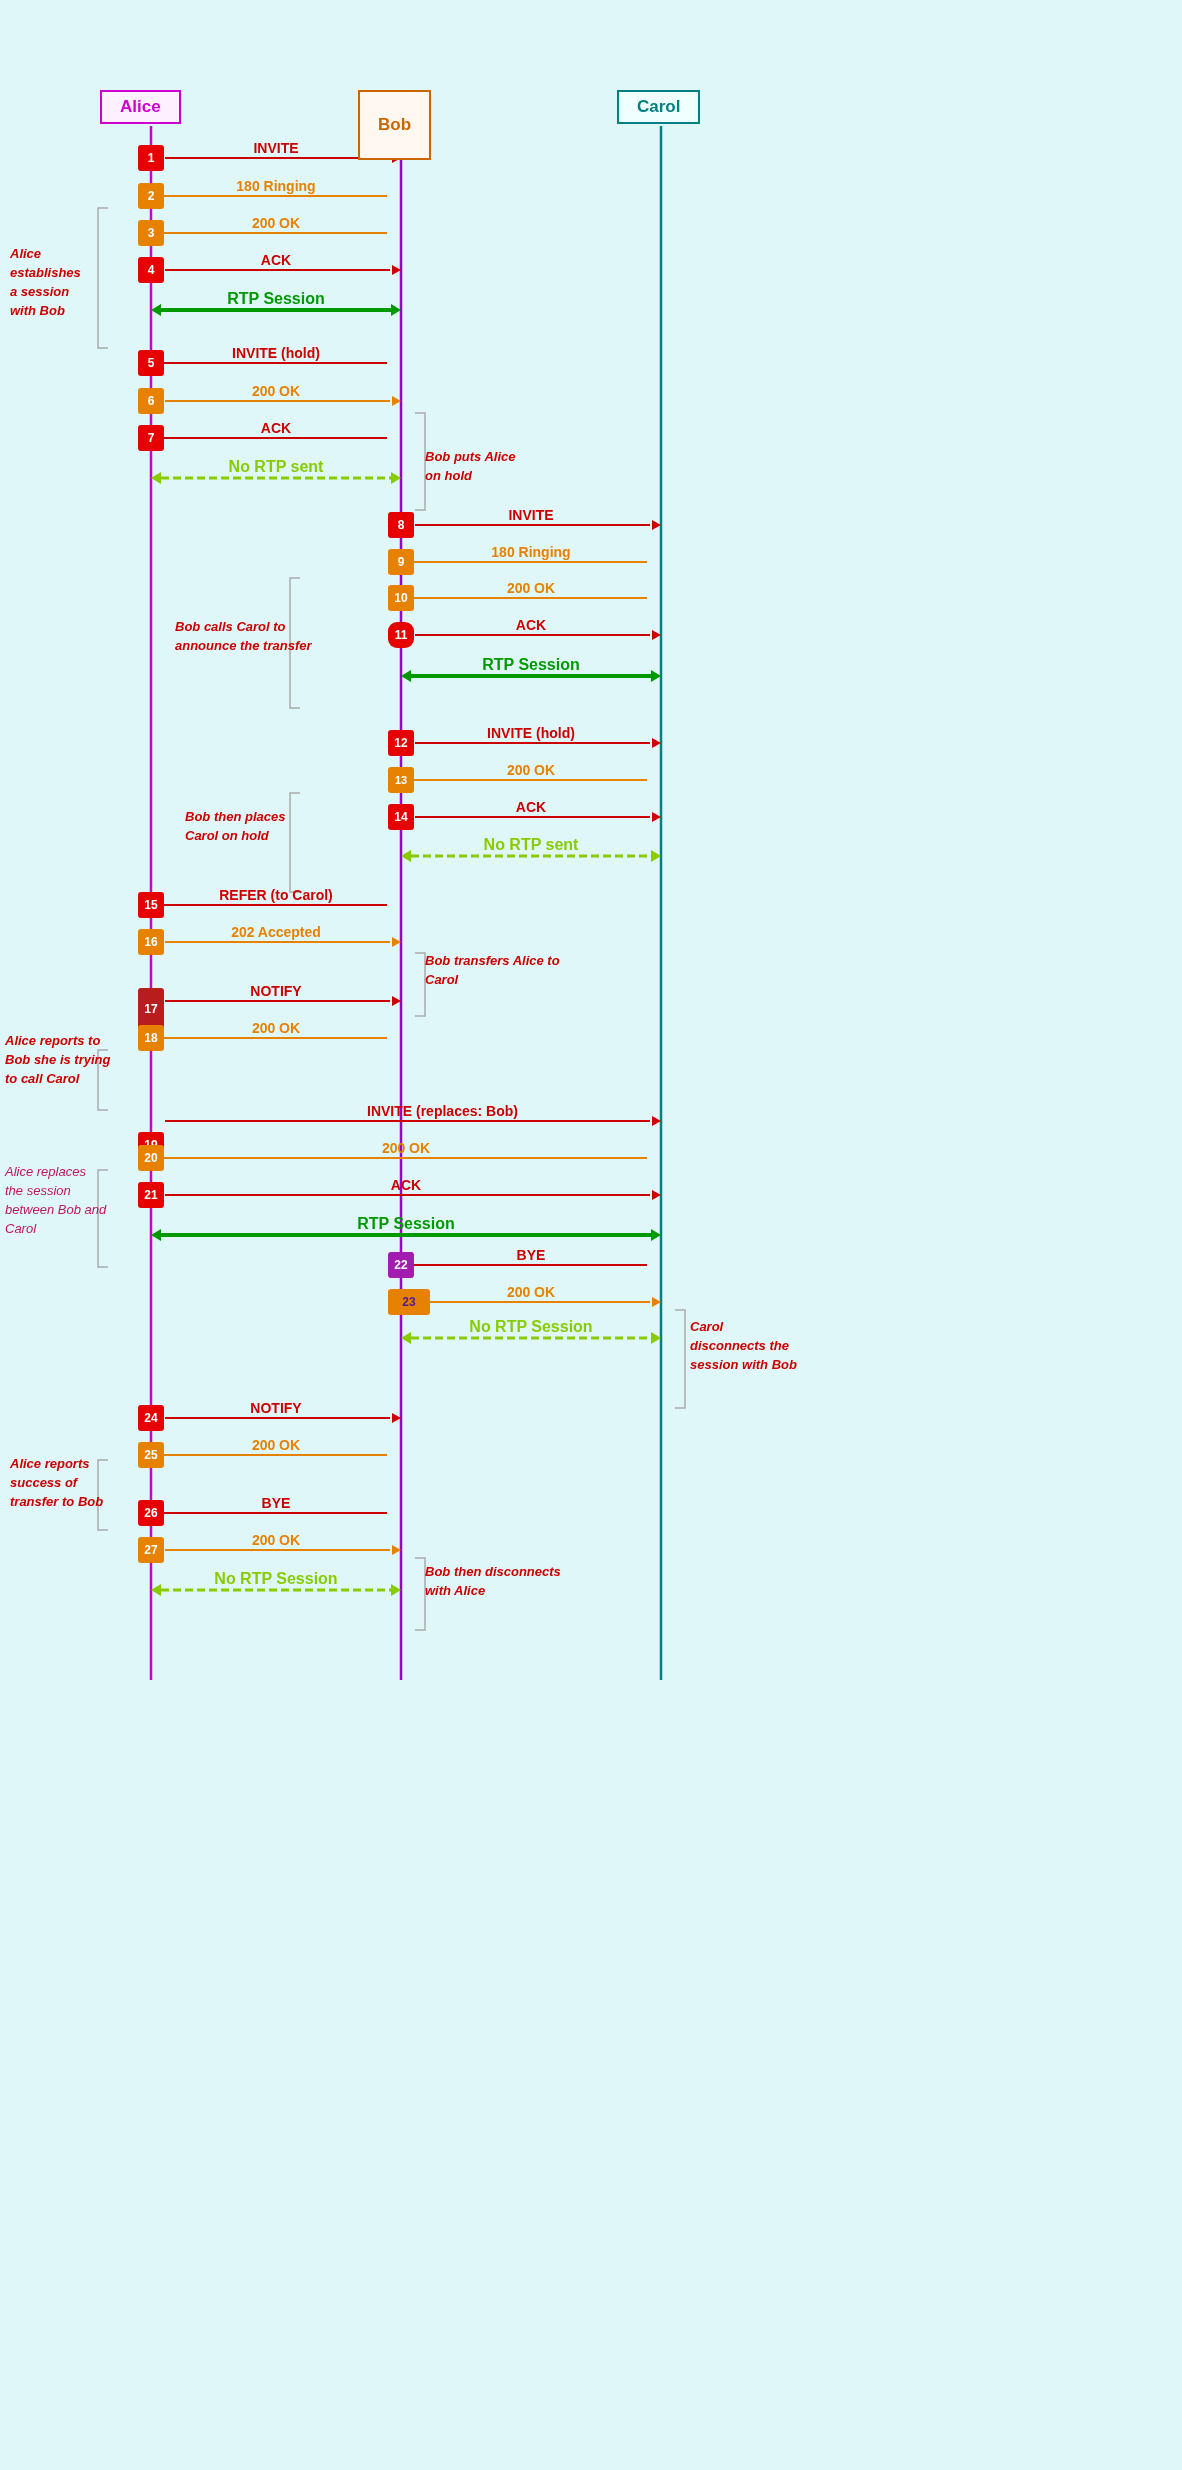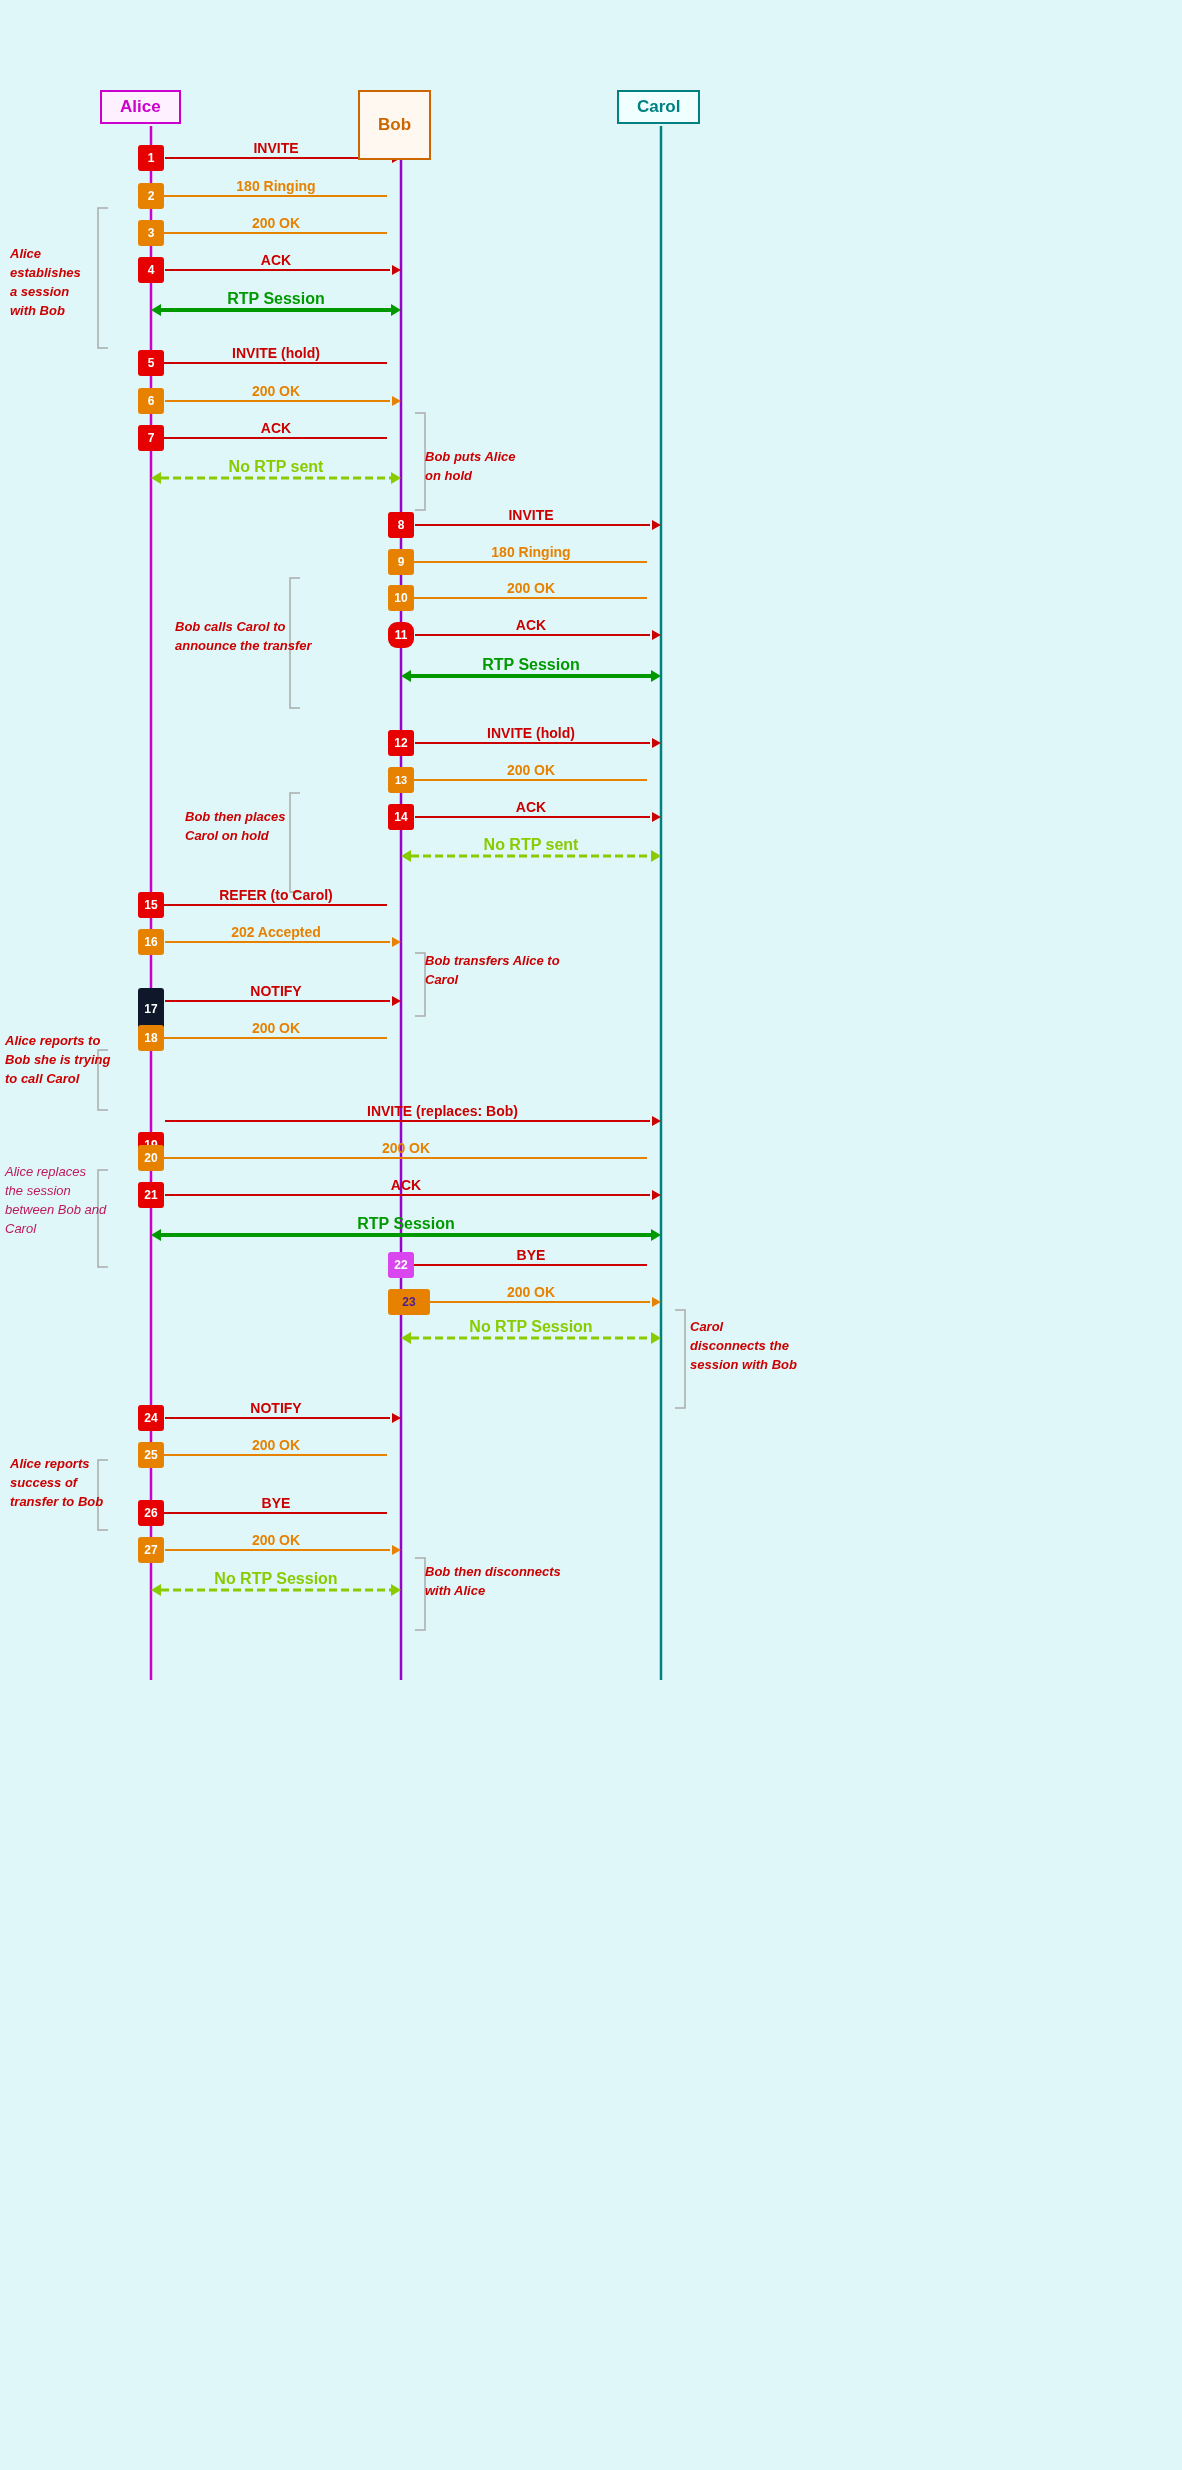--- a/index.html
+++ b/index.html
@@ -250,31 +250,31 @@
       <div style="position: absolute; left: 388px; top: 702px; width: 26px; height: 26px; background: rgb(230, 0, 0); color: rgb(255, 255, 255); font-size: 12px; font-weight: bold; display: flex; align-items: center; justify-content: center; border-radius: 3px;">12</div>
       <div style="position: absolute; color: rgb(204, 0, 0); font-size: 14px; font-weight: bold; white-space: nowrap; top: 697px; left: 471px; text-align: center; width: 120px;">INVITE (hold)</div>
       <div style="position: absolute; left: 388px; top: 739px; width: 26px; height: 26px; background: rgb(230, 130, 0); color: rgb(255, 255, 255); font-size: 11px; font-weight: bold; display: flex; align-items: center; justify-content: center; border-radius: 3px;">13</div>
       <div style="position: absolute; color: rgb(230, 130, 0); font-size: 14px; font-weight: bold; white-space: nowrap; top: 734px; left: 471px; text-align: center; width: 120px;">200 OK</div>
       <div style="position: absolute; left: 388px; top: 776px; width: 26px; height: 26px; background: rgb(230, 0, 0); color: rgb(255, 255, 255); font-size: 12px; font-weight: bold; display: flex; align-items: center; justify-content: center; border-radius: 3px;">14</div>
       <div style="position: absolute; color: rgb(204, 0, 0); font-size: 14px; font-weight: bold; white-space: nowrap; top: 771px; left: 471px; text-align: center; width: 120px;">ACK</div>
       <div style="position: absolute; left: 138px; top: 864px; width: 26px; height: 26px; background: rgb(230, 0, 0); color: rgb(255, 255, 255); font-size: 12px; font-weight: bold; display: flex; align-items: center; justify-content: center; border-radius: 3px;">15</div>
       <div style="position: absolute; color: rgb(204, 0, 0); font-size: 14px; font-weight: bold; white-space: nowrap; top: 859px; left: 216px; text-align: center; width: 120px;">REFER (to Carol)</div>
       <div style="position: absolute; left: 138px; top: 901px; width: 26px; height: 26px; background: rgb(230, 130, 0); color: rgb(255, 255, 255); font-size: 12px; font-weight: bold; display: flex; align-items: center; justify-content: center; border-radius: 3px;">16</div>
       <div style="position: absolute; color: rgb(230, 130, 0); font-size: 14px; font-weight: bold; white-space: nowrap; top: 896px; left: 216px; text-align: center; width: 120px;">202 Accepted</div>
-      <div style="position: absolute; left: 138px; top: 960px; width: 26px; height: 42px; background: #0f172a; color: rgb(255, 255, 255); font-size: 12px; font-weight: bold; display: flex; align-items: center; justify-content: center; border-radius: 3px;">17</div>
+      <div style="position: absolute; left: 138px; top: 960px; width: 26px; height: 42px; background: #b91c1c; color: rgb(255, 255, 255); font-size: 12px; font-weight: bold; display: flex; align-items: center; justify-content: center; border-radius: 3px;">17</div>
       <div style="position: absolute; color: rgb(204, 0, 0); font-size: 14px; font-weight: bold; white-space: nowrap; top: 955px; left: 216px; text-align: center; width: 120px;">NOTIFY</div>
       <div style="position: absolute; left: 138px; top: 997px; width: 26px; height: 26px; background: rgb(230, 130, 0); color: rgb(255, 255, 255); font-size: 12px; font-weight: bold; display: flex; align-items: center; justify-content: center; border-radius: 3px;">18</div>
       <div style="position: absolute; color: rgb(230, 130, 0); font-size: 14px; font-weight: bold; white-space: nowrap; top: 992px; left: 216px; text-align: center; width: 120px;">200 OK</div>
       <div style="position: absolute; left: 138px; top: 1080px; width: 26px; height: 26px; background: rgb(230, 0, 0); color: rgb(255, 255, 255); font-size: 12px; font-weight: bold; display: flex; align-items: center; justify-content: center; border-radius: 3px; margin-top: 24px;">19</div>
       <div style="position: absolute; color: rgb(204, 0, 0); font-size: 14px; font-weight: bold; white-space: nowrap; top: 1075px; left: 346px; text-align: left; width: 120px; padding-left: 21px;">INVITE (replaces: Bob)</div>
       <div style="position: absolute; left: 138px; top: 1117px; width: 26px; height: 26px; background: rgb(230, 130, 0); color: rgb(255, 255, 255); font-size: 12px; font-weight: bold; display: flex; align-items: center; justify-content: center; border-radius: 3px;">20</div>
       <div style="position: absolute; color: rgb(230, 130, 0); font-size: 14px; font-weight: bold; white-space: nowrap; top: 1112px; left: 346px; text-align: center; width: 120px;">200 OK</div>
       <div style="position: absolute; left: 138px; top: 1154px; width: 26px; height: 26px; background: rgb(230, 0, 0); color: rgb(255, 255, 255); font-size: 12px; font-weight: bold; display: flex; align-items: center; justify-content: center; border-radius: 3px;">21</div>
       <div style="position: absolute; color: rgb(204, 0, 0); font-size: 14px; font-weight: bold; white-space: nowrap; top: 1149px; left: 346px; text-align: center; width: 120px;">ACK</div>
-      <div style="position: absolute; left: 388px; top: 1224px; width: 26px; height: 26px; background: #d946ef; color: rgb(255, 255, 255); font-size: 12px; font-weight: bold; display: flex; align-items: center; justify-content: center; border-radius: 3px;">22</div>
+      <div style="position: absolute; left: 388px; top: 1224px; width: 26px; height: 26px; background: #a21caf; color: rgb(255, 255, 255); font-size: 12px; font-weight: bold; display: flex; align-items: center; justify-content: center; border-radius: 3px;">22</div>
       <div style="position: absolute; color: rgb(204, 0, 0); font-size: 14px; font-weight: bold; white-space: nowrap; top: 1219px; left: 471px; text-align: center; width: 120px;">BYE</div>
       <div style="position: absolute; left: 388px; top: 1261px; width: 42px; height: 26px; background: rgb(230, 130, 0); color: #4c1d95; font-size: 12px; font-weight: bold; display: flex; align-items: center; justify-content: center; border-radius: 3px;">23</div>
       <div style="position: absolute; color: rgb(230, 130, 0); font-size: 14px; font-weight: bold; white-space: nowrap; top: 1256px; left: 471px; text-align: center; width: 120px;">200 OK</div>
       <div style="position: absolute; left: 138px; top: 1377px; width: 26px; height: 26px; background: rgb(230, 0, 0); color: rgb(255, 255, 255); font-size: 12px; font-weight: bold; display: flex; align-items: center; justify-content: center; border-radius: 3px;">24</div>
       <div style="position: absolute; color: rgb(204, 0, 0); font-size: 14px; font-weight: bold; white-space: nowrap; top: 1372px; left: 216px; text-align: center; width: 120px;">NOTIFY</div>
       <div style="position: absolute; left: 138px; top: 1414px; width: 26px; height: 26px; background: rgb(230, 130, 0); color: rgb(255, 255, 255); font-size: 12px; font-weight: bold; display: flex; align-items: center; justify-content: center; border-radius: 3px;">25</div>
       <div style="position: absolute; color: rgb(230, 130, 0); font-size: 14px; font-weight: bold; white-space: nowrap; top: 1409px; left: 216px; text-align: center; width: 120px;">200 OK</div>
       <div style="position: absolute; left: 138px; top: 1472px; width: 26px; height: 26px; background: rgb(230, 0, 0); color: rgb(255, 255, 255); font-size: 12px; font-weight: bold; display: flex; align-items: center; justify-content: center; border-radius: 3px;">26</div>
       <div style="position: absolute; color: rgb(204, 0, 0); font-size: 14px; font-weight: bold; white-space: nowrap; top: 1467px; left: 216px; text-align: center; width: 120px;">BYE</div>
       <div style="position: absolute; left: 138px; top: 1509px; width: 26px; height: 26px; background: rgb(230, 130, 0); color: rgb(255, 255, 255); font-size: 12px; font-weight: bold; display: flex; align-items: center; justify-content: center; border-radius: 3px;">27</div>

